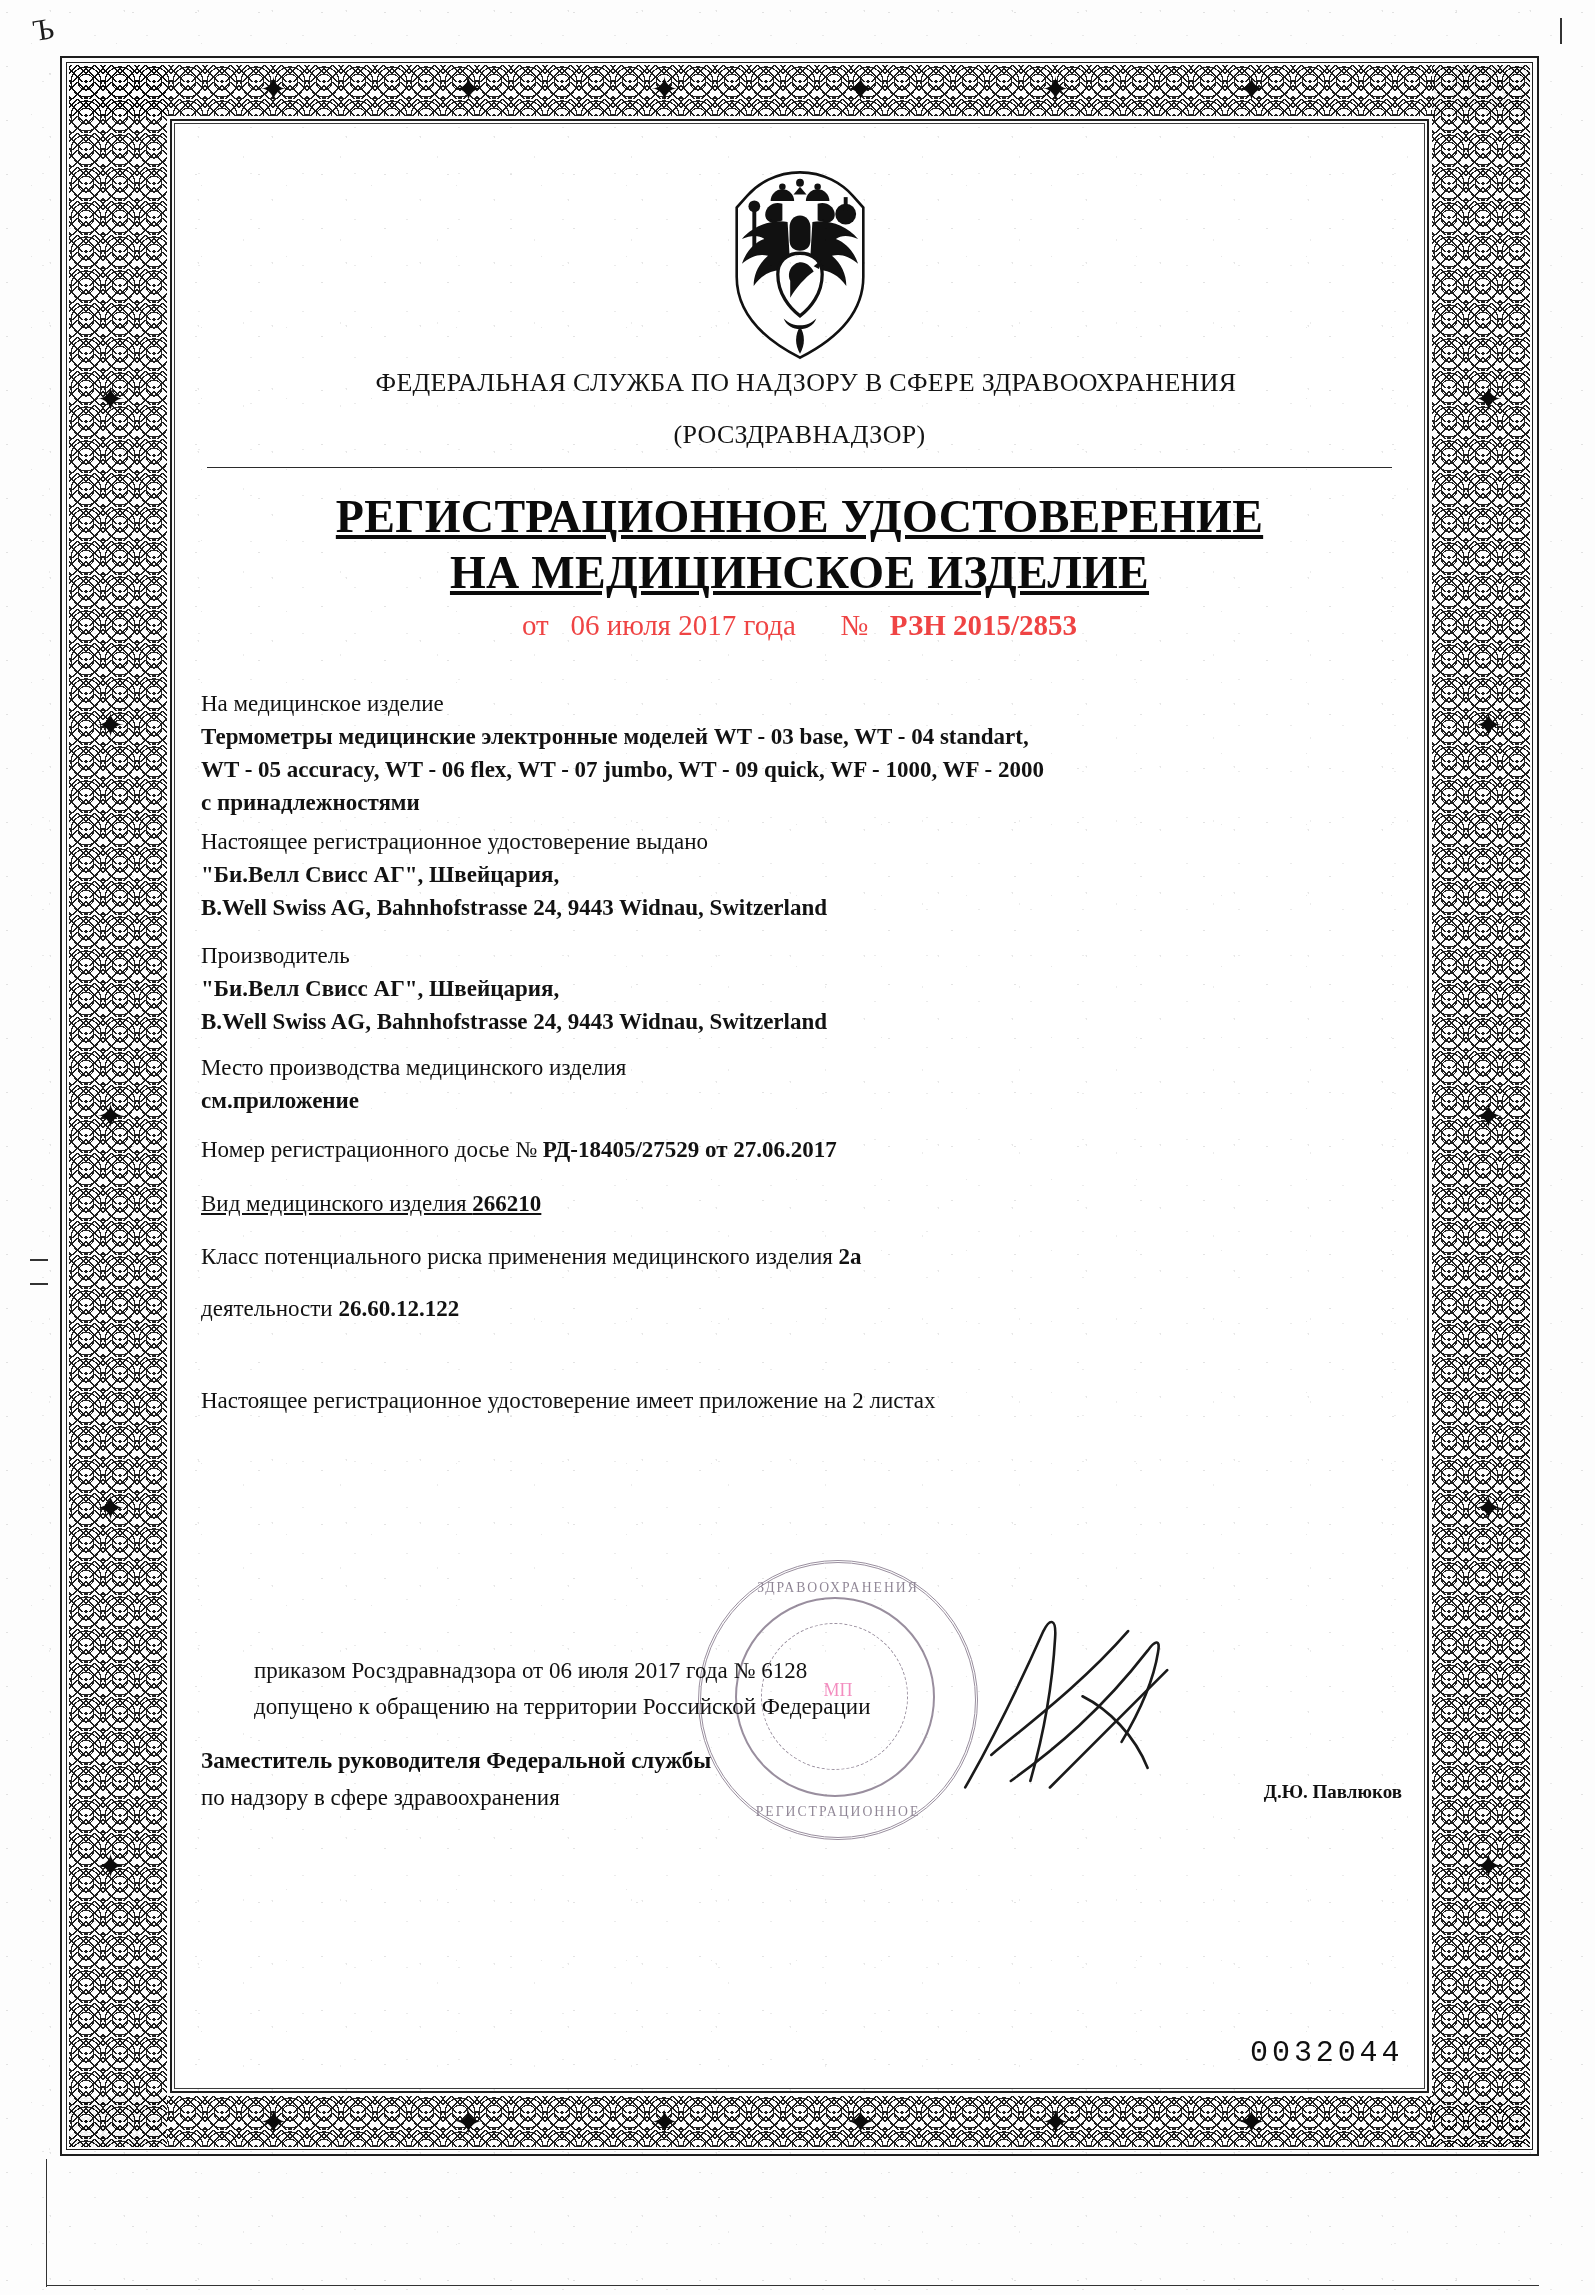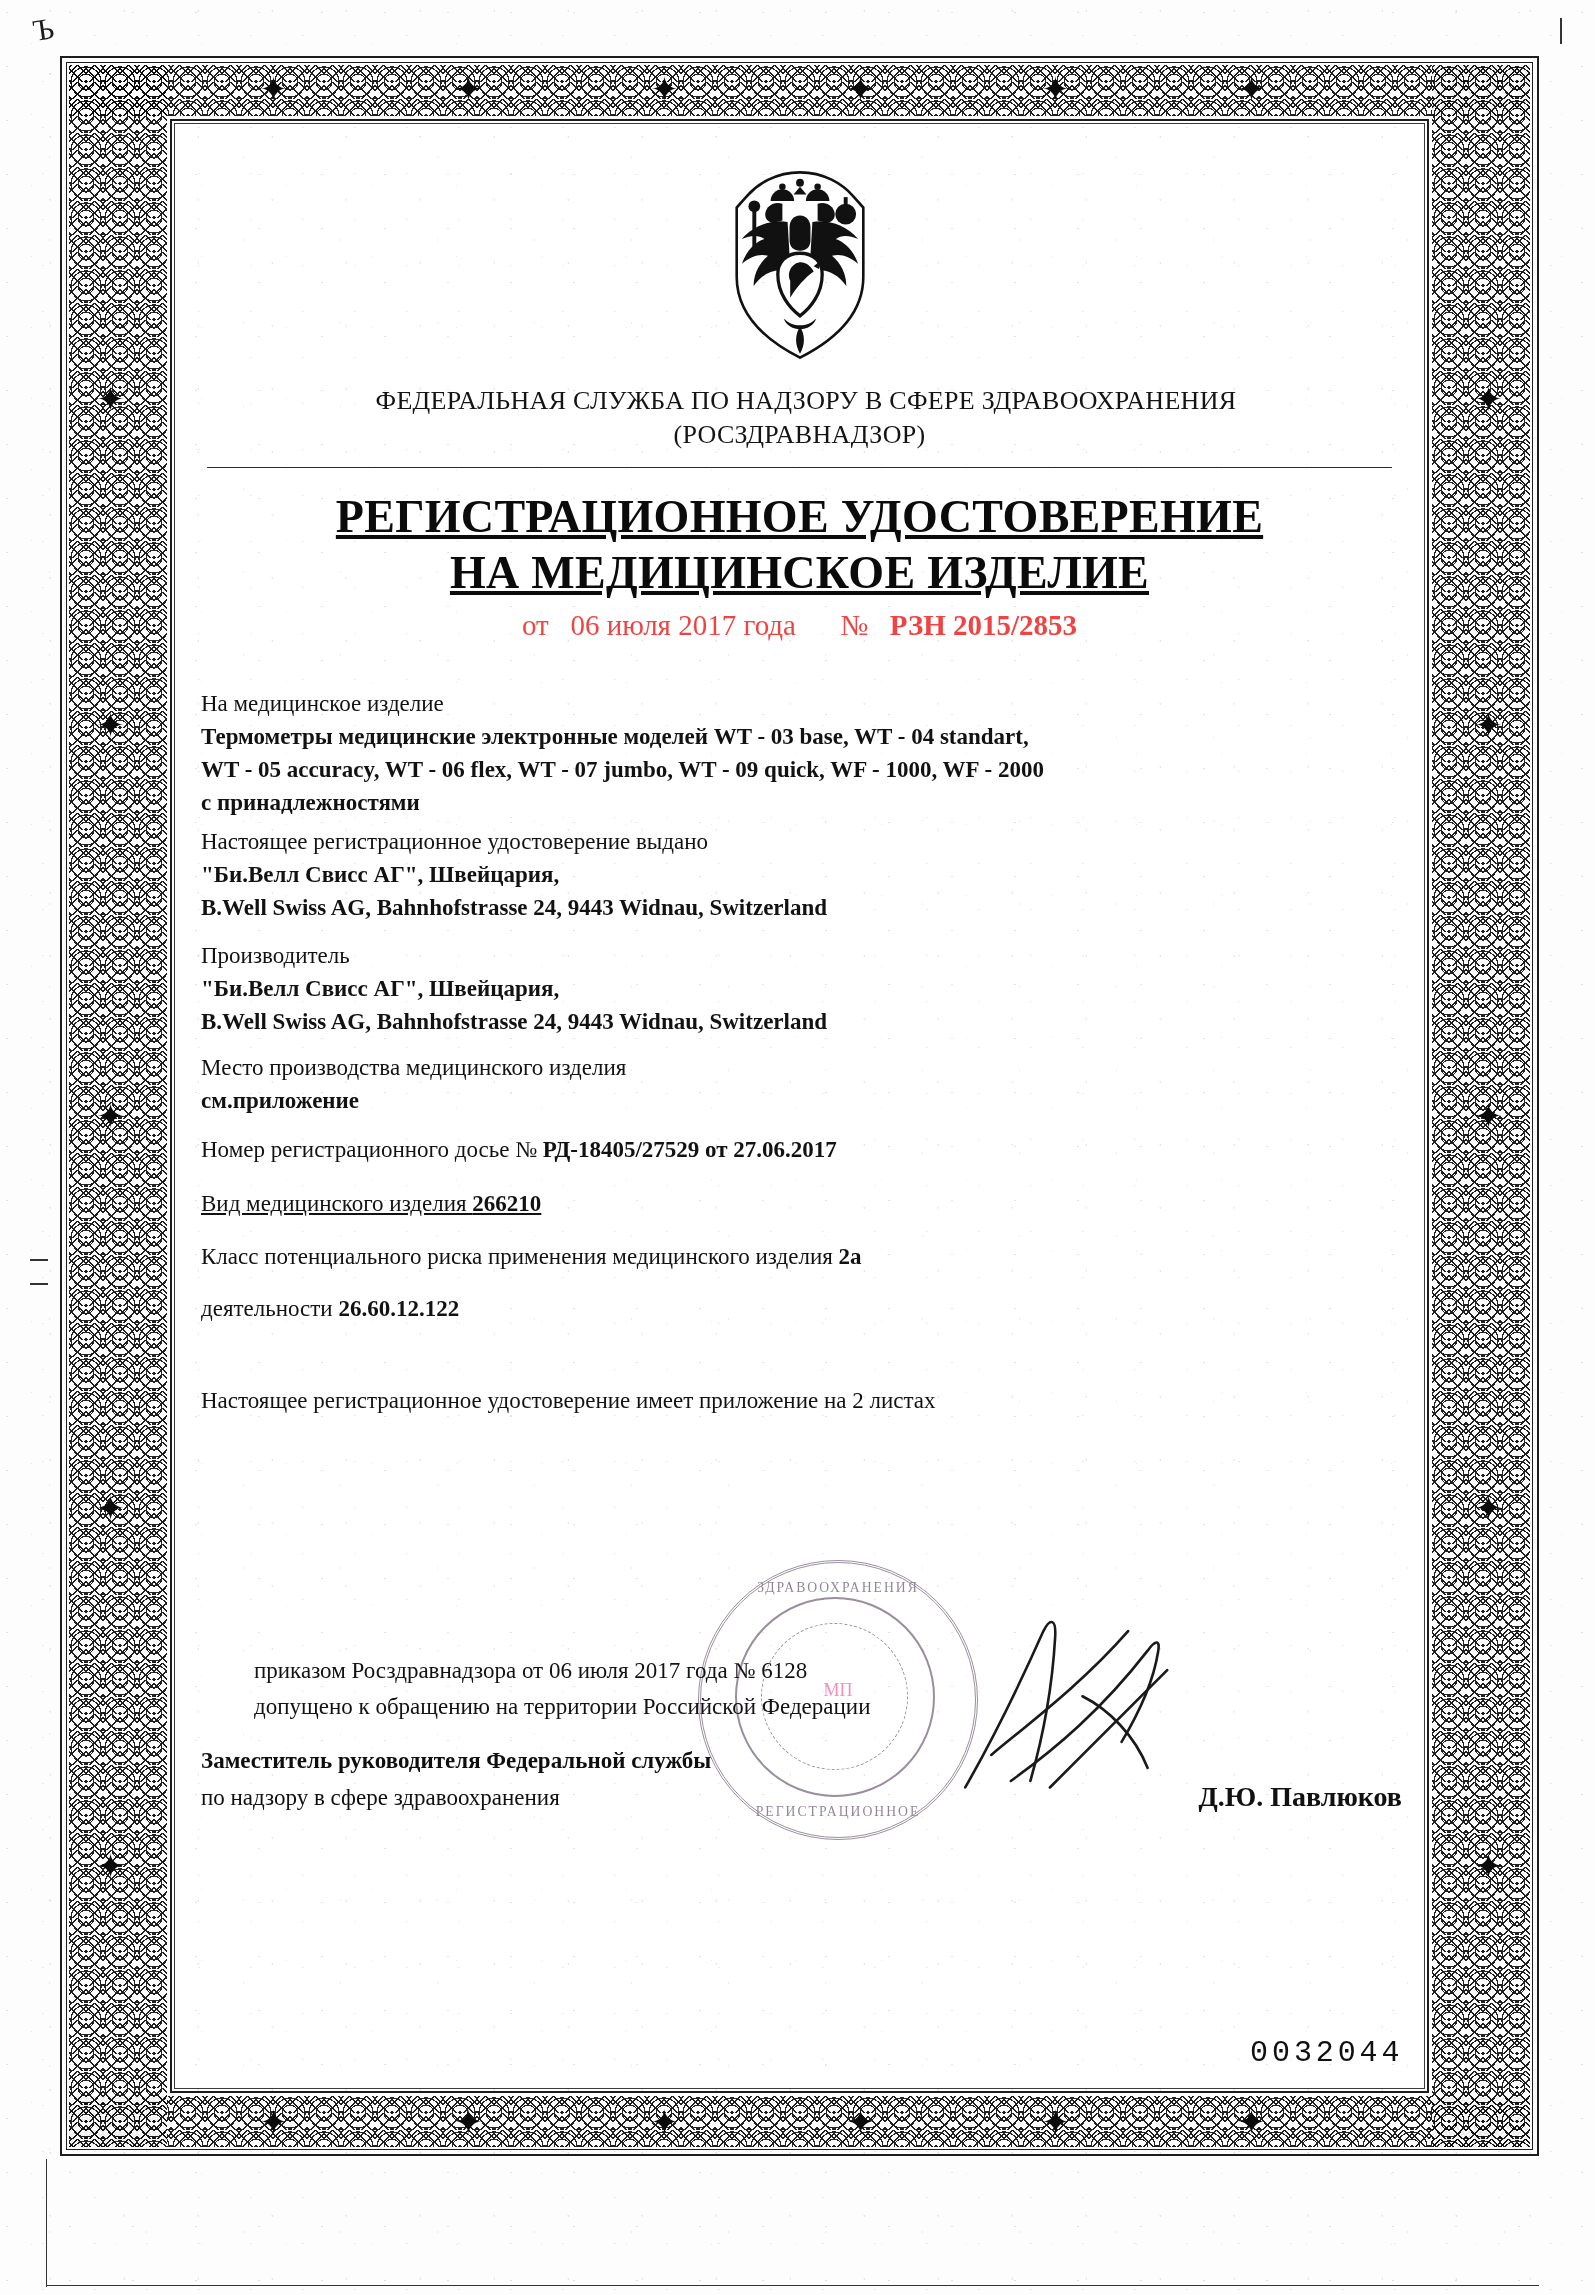--- a/index.html
+++ b/index.html
@@ -162,21 +162,21 @@
   }
 
   .org-line {
     position: absolute;
     left: 0; right: 0;
     text-align: center;
     font-size: 26px;
     letter-spacing: 0.3px;
     color: #141414;
   }
-  .org-line.l1 { top: 261px; padding-left: 13px; }
+  .org-line.l1 { top: 243px; padding-left: 13px; }
   .org-line.l2 { top: 295px; }
 
   .hr-thin {
     position: absolute;
     left: 31px; right: 31px;
     top: 342px;
     height: 1.3px;
     background: #2b2b2b;
   }
 
@@ -292,21 +292,21 @@
     right: 19.6px;
     font-size: 23px;
     line-height: 34px;
     color: #0f0f0f;
   }
   .signer-block .bold { font-weight: bold; }
   .signer-name {
     position: absolute;
     right: 21px;
     font-weight: bold;
-    font-size: 28px;
+    font-size: 19px;
     margin-left: 10px;
   }
 
   .serial {
     position: absolute;
     right: 19.6px;
     bottom: 17px;
     font-family: "Liberation Mono", monospace;
     font-size: 30px;
     letter-spacing: 3.9px;

